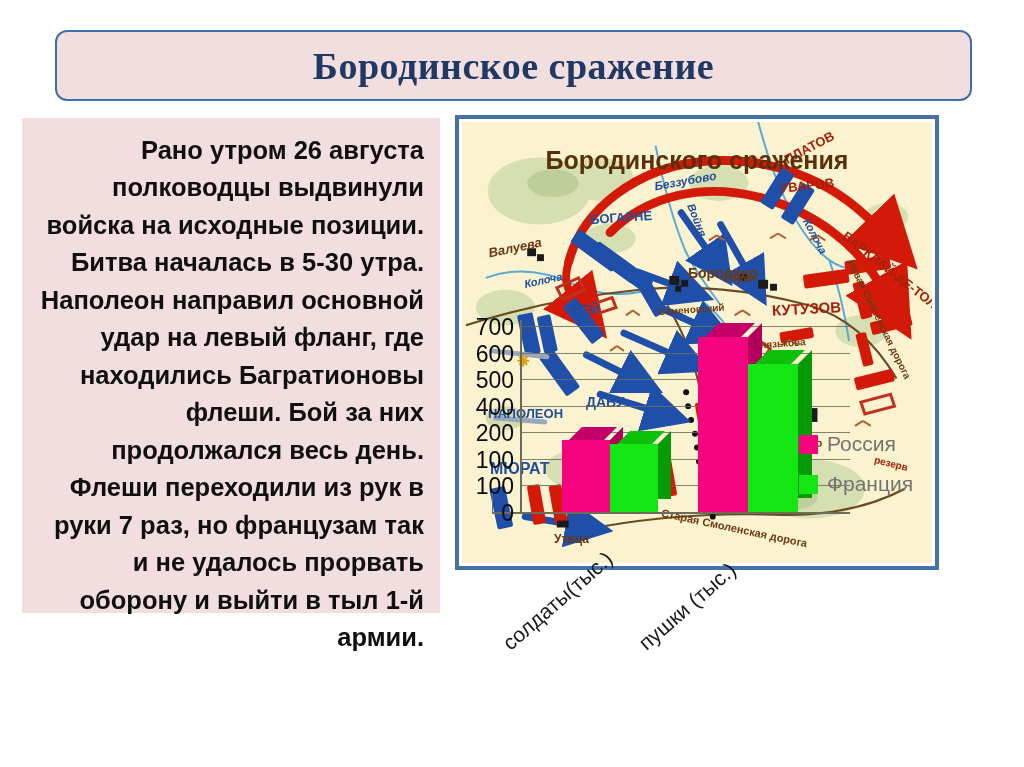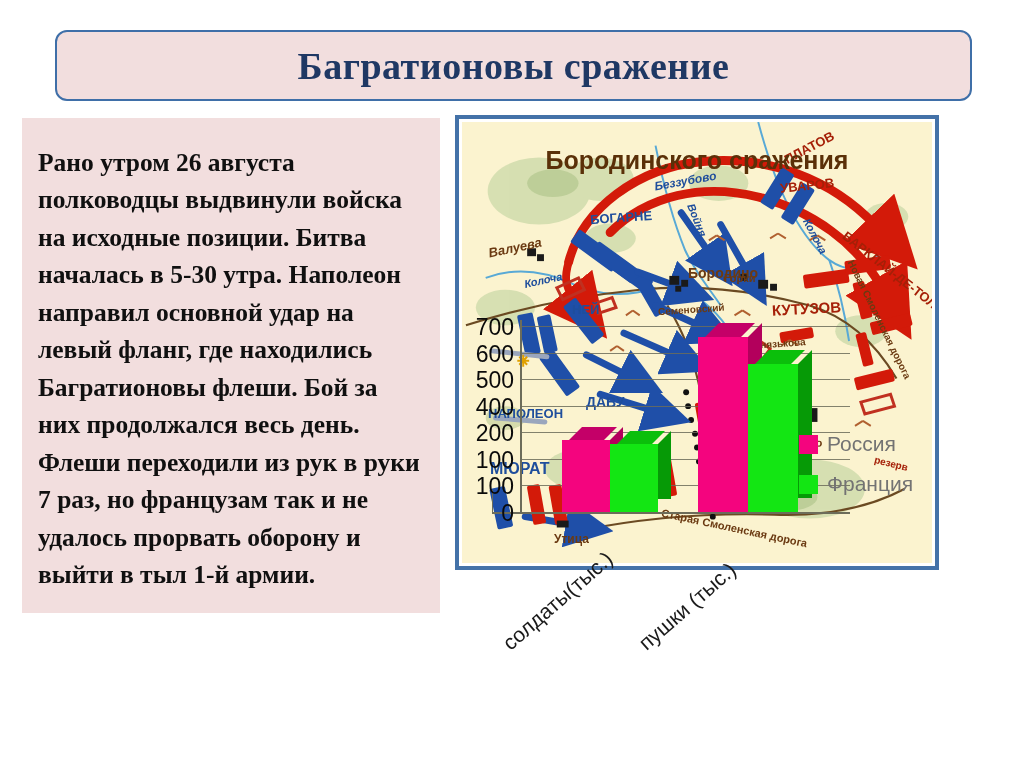--- a/index.html
+++ b/index.html
@@ -16,23 +16,23 @@
   #title-text{
     font-family:"Liberation Serif",serif;font-weight:bold;font-size:38px;
     color:#1f3864;letter-spacing:0.5px;white-space:nowrap;
   }
   
   #text-panel{
     position:absolute;left:22px;top:118px;width:418px;height:495px;
     background:#f2dede;
   }
   #body-text{
-    font-family:Liberation Serif, serif;font-weight:bold;font-size:25.5px;
-    line-height:1.47;color:#101010;text-align:left;
-    padding:26px 16px 0 16px;box-sizing:border-box;
+    font-family:Liberation Sans, sans-serif;font-weight:bold;font-size:25.5px;
+    line-height:1.47;color:#101010;text-align:right;
+    padding:14px 16px 0 16px;box-sizing:border-box;
   }
   
   #map-panel{
     position:absolute;left:455px;top:115px;width:484px;height:455px;
     border:4px solid #4472a8;background:#ffffff;box-sizing:border-box;
     padding:3px;
   }
   #map-canvas{
     position:relative;width:100%;height:100%;overflow:hidden;
     background:#fbf3cf;
@@ -69,21 +69,21 @@
   }
   .ml-blue{color:#1f4e9c;}
   .ml-red{color:#a52008;}
   .ml-brown{color:#6b3a12;}
   .ml-it{font-style:italic;}
 </style>
 </head>
 <body>
 
 <div id="title-banner">
-  <span id="title-text">Багратионовы сражение</span>
+  <span id="title-text">Бородинское сражение</span>
 </div>
 
 <div id="text-panel">
   <div id="body-text">Рано утром 26 августа полководцы выдвинули войска на исходные позиции. Битва началась в 5-30 утра. Наполеон направил основной удар на левый фланг, где находились Багратионовы флеши. Бой за них продолжался весь день. Флеши переходили из рук в руки 7 раз, но французам так и не удалось прорвать оборону и выйти в тыл 1-й армии.</div>
 </div>
 
 <div id="map-panel">
   <div id="map-canvas">
 
     <svg id="map-svg" viewBox="0 0 476 447" preserveAspectRatio="none">

